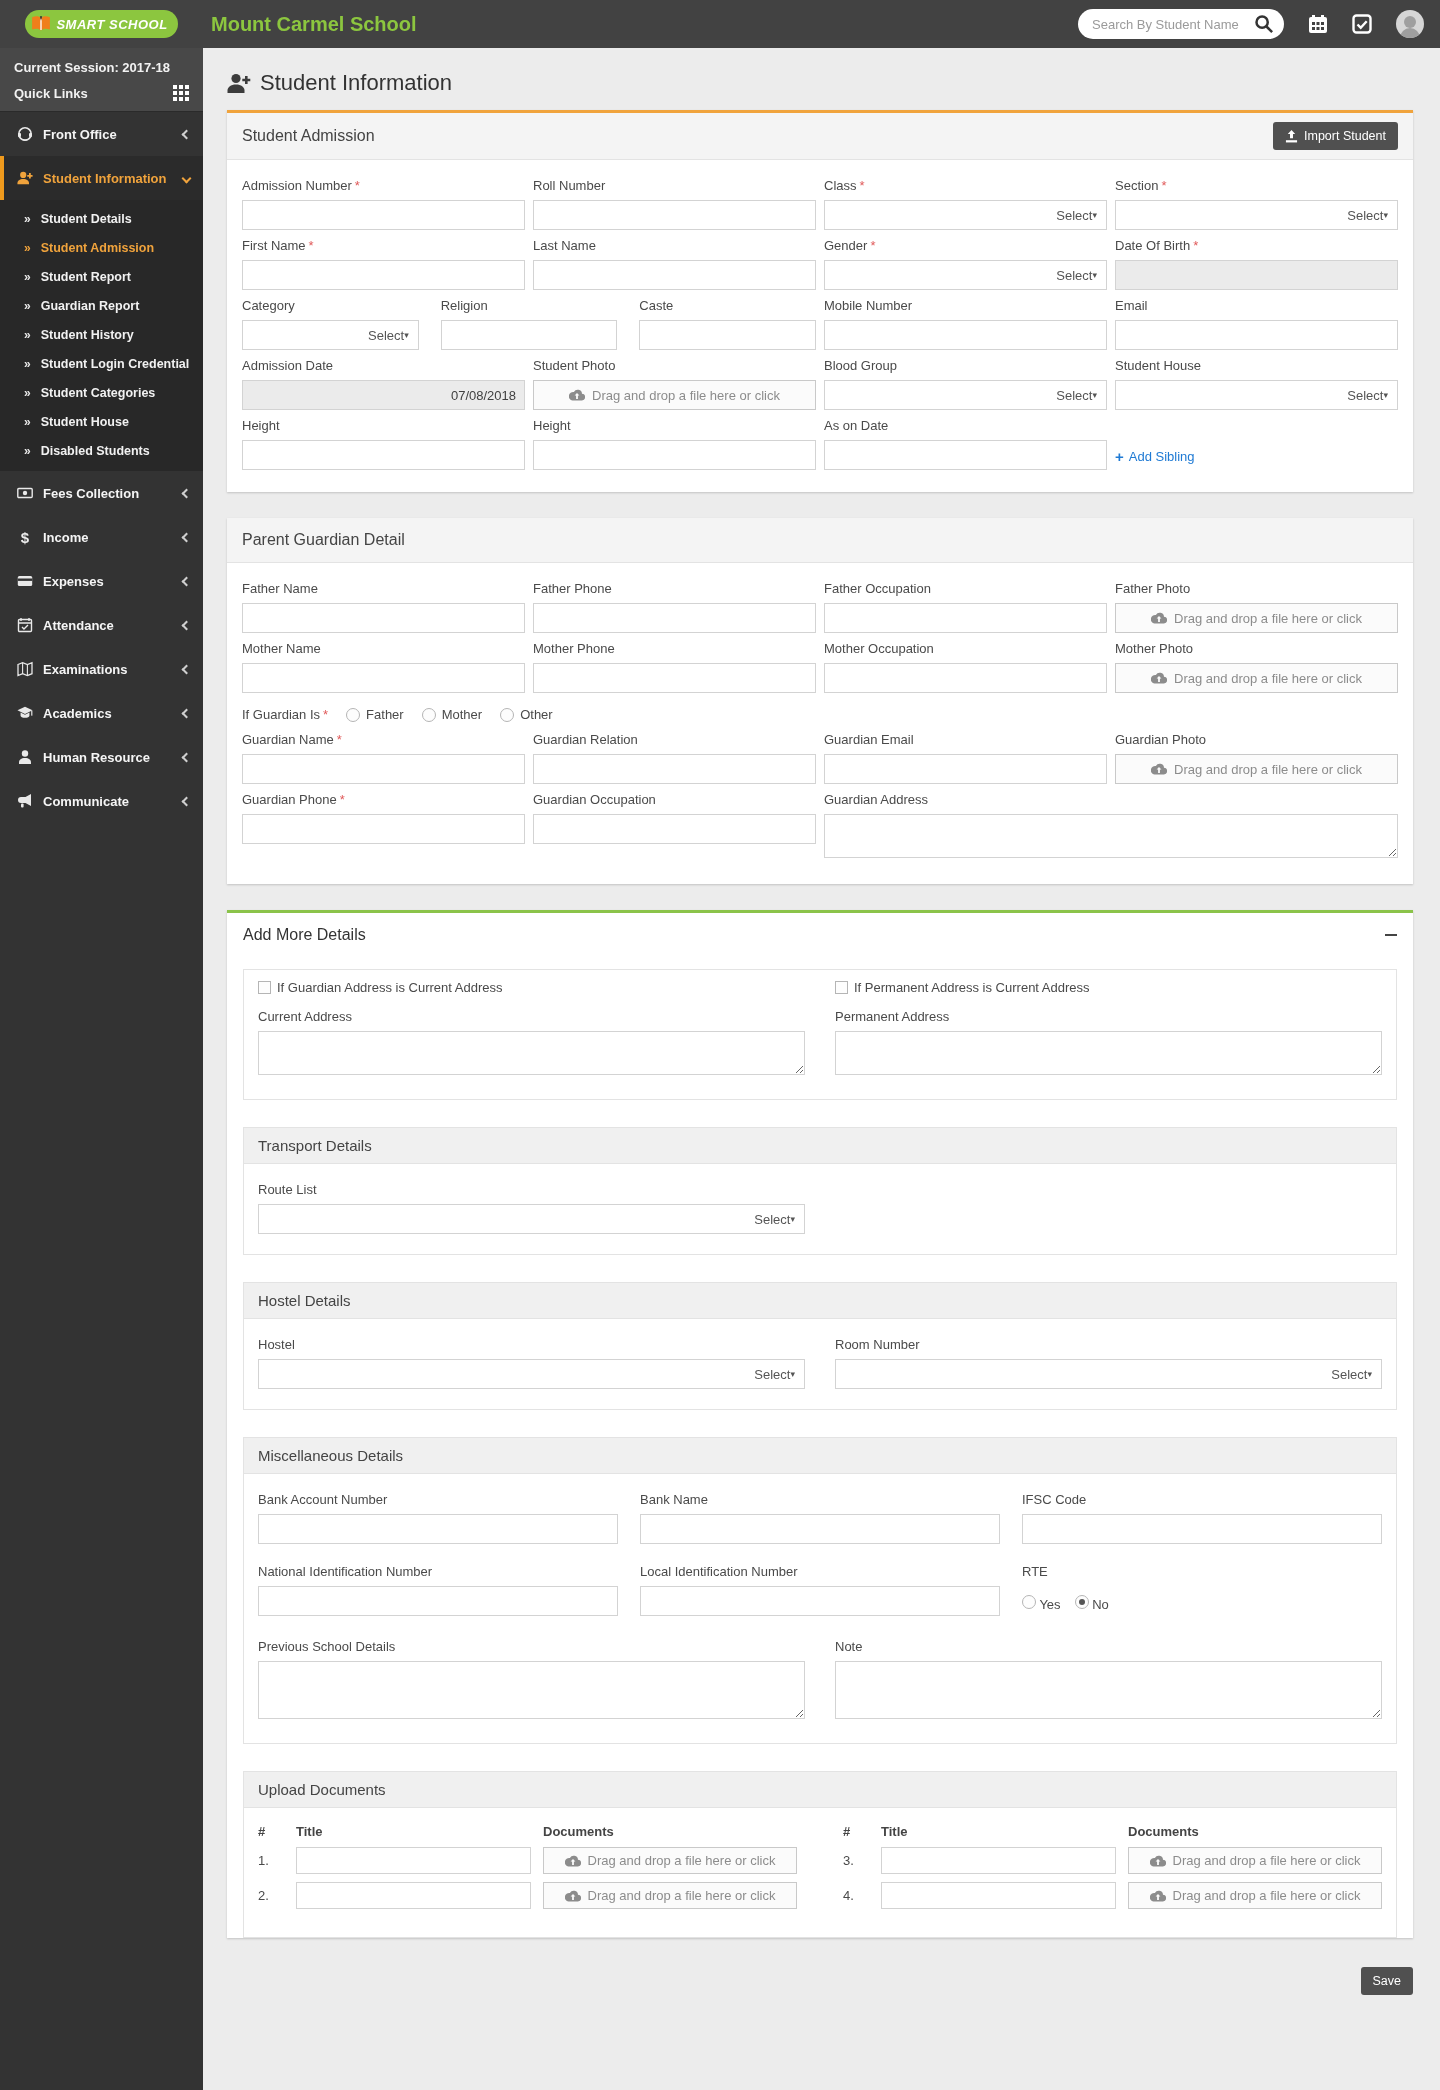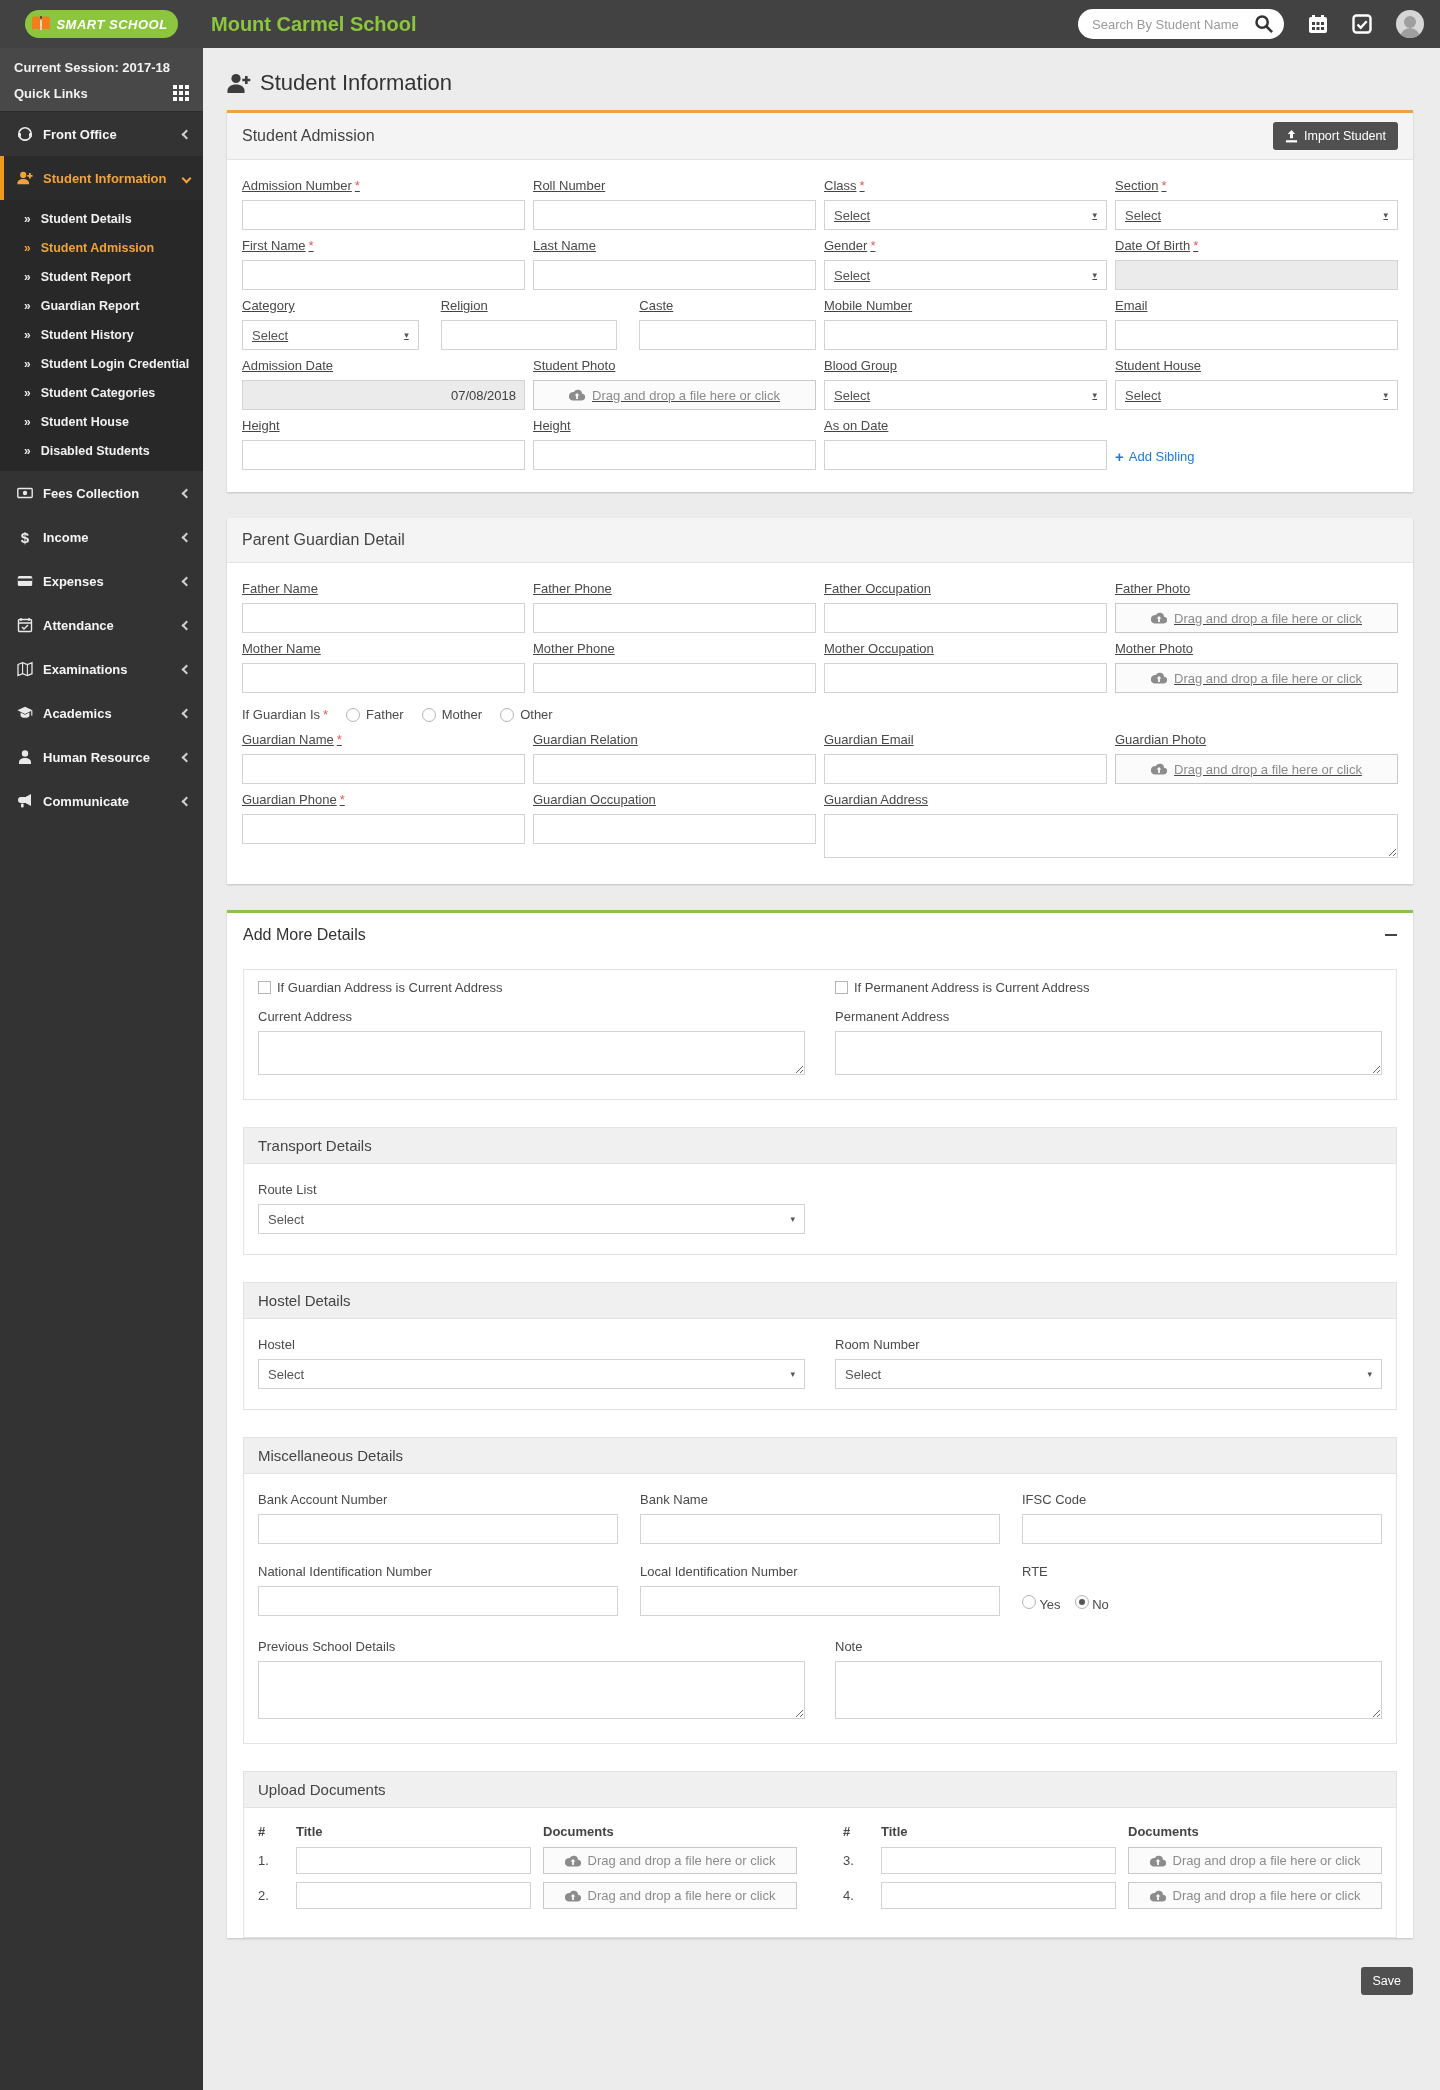--- a/index.html
+++ b/index.html
@@ -59,31 +59,31 @@
   .card{ background:#fff; box-shadow:0 1px 2px rgba(0,0,0,.18); margin-bottom:26px;}
   .card.orange-top{ border-top:3px solid #f0a33c;}
   .card.green-top{ border-top:3px solid #8bc34a;}
   .card-head{ background:#f4f4f4; border-bottom:1px solid #e3e3e3; padding:9px 15px;
     display:flex; align-items:center; justify-content:space-between; min-height:45px;}
   .card-head .ct{ font-size:16px; color:#444;}
   .btn-dark{ background:#505050; color:#fff; border:0; border-radius:3px; font-size:12.5px;
     padding:7px 12px; display:flex; align-items:center; gap:6px; cursor:pointer;
     font-family:"Liberation Sans",sans-serif;}
   .card-body{ padding:10px 15px 22px;}
-  .g4{ display:grid; grid-template-columns:repeat(4,1fr); column-gap:8px; align-items:start;text-decoration:underline;}
+  .g4{ display:grid; grid-template-columns:repeat(4,1fr); column-gap:8px; align-items:start;}
   .g3{ display:grid; grid-template-columns:repeat(3,1fr); column-gap:22px; align-items:start;}
   .g2{ display:grid; grid-template-columns:repeat(2,1fr); column-gap:30px; align-items:start;}
   .span2{ grid-column:span 2;}
   .field label{ display:block; font-size:13px; color:#4a4a4a; margin:8px 0 7px;}
   .req{ color:#e05a5a; font-style:normal; margin-left:3px; font-size:13px;}
   .txt{ width:100%; height:30px; border:1px solid #d3d3d3; padding:0 8px; font-size:13px;
     color:#555; background:#fff; font-family:"Liberation Sans",sans-serif; outline:none;}
   .txt:disabled,.txt.dis{ background:#ebebeb; color:#404040;text-align:right;}
   .sel{ width:100%; height:30px; border:1px solid #d3d3d3; background:#fff; display:flex;
-    align-items:center; justify-content:space-between; padding:4px 9px; cursor:pointer;}
+    align-items:center; justify-content:flex-end; padding:4px 9px; cursor:pointer;}
   .sel .ph{ font-size:13px; color:#555;}
   .sel .caret{ font-size:9px; color:#555;}
   .dropzone{ height:30px; border:1px solid #c9c9c9; background:#fbfbfb; display:flex;
     align-items:center; justify-content:center; gap:7px; color:#8c8c8c; font-size:13px; cursor:pointer;}
   textarea{ width:100%; border:1px solid #d3d3d3; font-size:13px; color:#555; padding:5px 8px;
     font-family:"Liberation Sans",sans-serif; resize:both; outline:none; height:44px;}
   textarea.tall{ height:58px;}
   .link-blue{ color:#1f7ad4; font-size:13px; display:inline-flex; align-items:center; gap:5px;
     cursor:pointer; margin-top:38px;}
   .link-blue b{ font-size:15px;}

